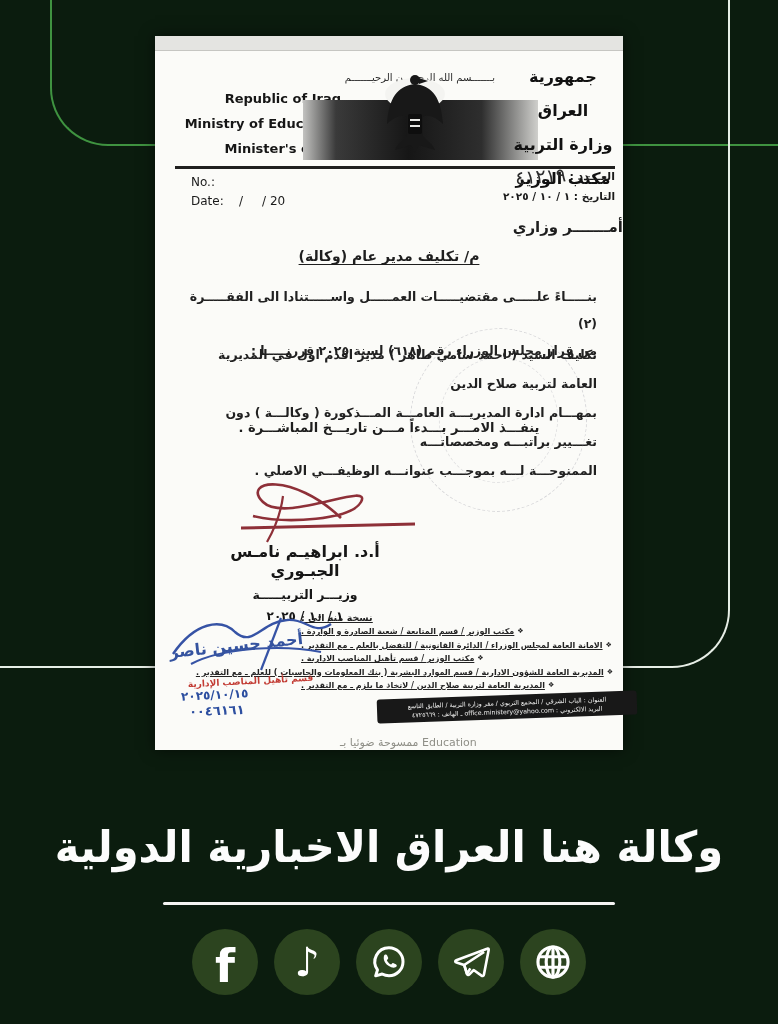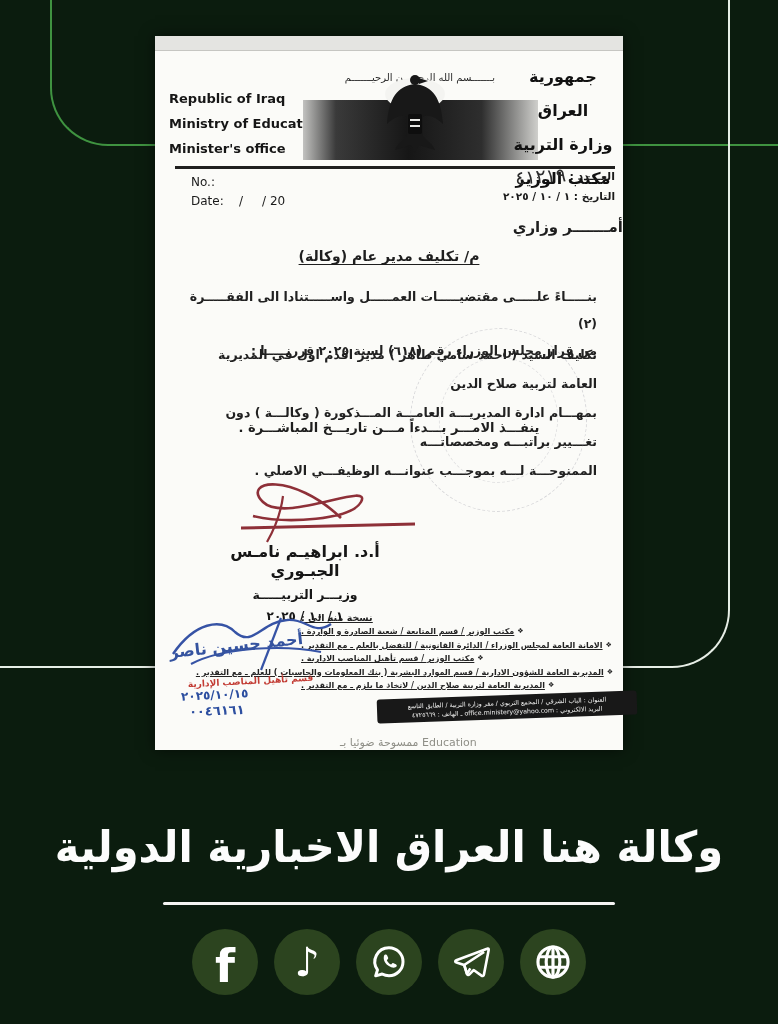--- a/index.html
+++ b/index.html
@@ -7,21 +7,21 @@
           font-family:"DejaVu Sans",sans-serif;}
   
   .green-corner{position:absolute;left:50px;top:-60px;width:950px;height:204px;
     border-left:2px solid #3f9340;border-bottom:2px solid #3f9340;border-bottom-left-radius:58px;}
   .white-corner{position:absolute;left:-220px;top:-220px;width:948px;height:886px;
     border-right:2px solid #e7eee6;border-bottom:2px solid #e7eee6;border-bottom-right-radius:58px;}
   
   .doc{position:absolute;left:155px;top:36px;width:468px;height:714px;background:#fbfbf8;
        box-shadow:0 0 14px rgba(0,0,0,.55);color:#1e1e1e;}
   .scanband{position:absolute;left:0;top:0;right:0;height:14px;background:#e4e4e1;border-bottom:1px solid #c6c6c2;}
-  .en-head{position:absolute;left:14px;top:50px;width:172px;text-align:left;
+  .en-head{position:absolute;left:14px;top:50px;width:172px;text-align:right;
            font-size:13px;line-height:25px;font-weight:700;color:#161616;}
   .bismillah{position:absolute;left:150px;top:36px;width:230px;text-align:center;font-size:10px;
              color:#2c2c2c;direction:rtl;}
   .band{position:absolute;left:148px;top:64px;width:235px;height:60px;
         background:linear-gradient(90deg,#c2c2c0 0%,#3a3a3a 14%,#161616 45%,#2e2e2e 76%,#cfcfcc 100%);}
   .eagle{position:absolute;left:200px;top:34px;width:120px;height:94px;}
   .ar-callig{position:absolute;right:4px;top:24px;width:112px;text-align:center;direction:rtl;
              font-size:16px;line-height:34px;font-weight:900;color:#111;}
   .headrule{position:absolute;left:20px;right:8px;top:130px;border-top:3px solid #1f1f1f;}
   .meta-en{position:absolute;left:36px;top:137px;font-size:12px;font-weight:400;color:#1a1a1a;}

